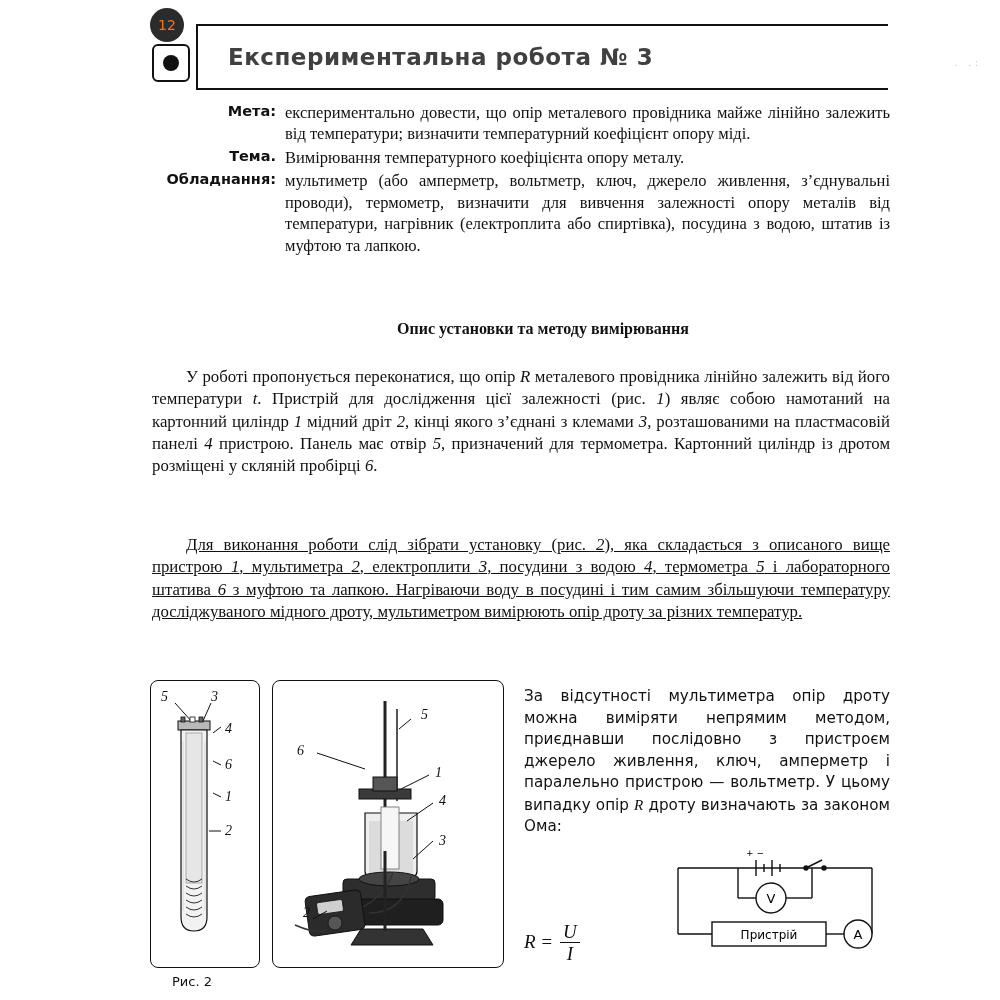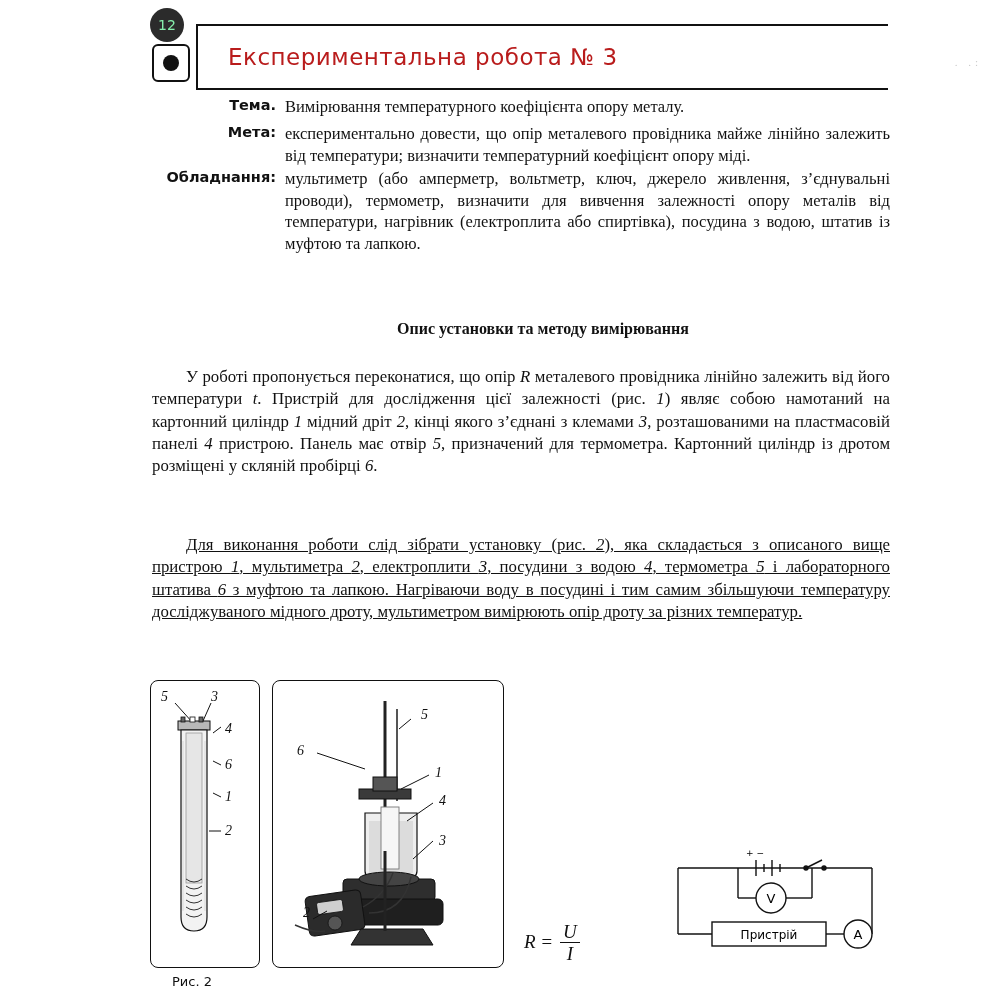--- a/index.html
+++ b/index.html
@@ -21,21 +21,21 @@
     width: 1000px; height: 1000px;
     background: #fff;
   }
   
   .page-num {
     position: absolute;
     left: 150px; top: 8px;
     width: 34px; height: 34px;
     border-radius: 50%;
     background: #2b2b2b;
-    color: #86efac;
+    color: #f97316;
     font-family: "DejaVu Sans", sans-serif;
     font-size: 14px;
     display: flex;
     align-items: center;
     justify-content: center;
     z-index: 5;
   }
   .head-rule-top {
     position: absolute;
     left: 196px; top: 24px;
@@ -67,24 +67,24 @@
   }
   .work-icon .dot {
     width: 16px; height: 16px;
     border-radius: 50%;
     background: #111;
   }
   .work-title {
     position: absolute;
     left: 228px; top: 44px;
     font-family: "DejaVu Sans", sans-serif;
-    font-weight: normal;
+    font-weight: bold;
     font-size: 23px;
     letter-spacing: 0.5px;
-    color: #b91c1c;
+    color: #404040;
   }
   .faint-mark {
     position: absolute;
     right: 18px; top: 56px;
     font-size: 11px;
     color: #c9c9c9;
     letter-spacing: 4px;
   }
 
   
@@ -220,27 +220,27 @@
   <div class="vrule"></div>
   <div class="head-rule-bot"></div>
 
   <div class="work-icon">
     <div class="dot"></div>
   </div>
   <div class="work-title">Експериментальна робота № 3</div>
   <div class="faint-mark">. .:</div>
 
   <div class="info">
+    <div class="info-row" style="margin-top:6px;">
+      <div class="info-label">Мета:</div>
+      <div class="info-value">експериментально довести, що опір металевого провідника майже лінійно залежить від температури; визначити температурний коефіцієнт опору міді.</div>
+    </div>
     <div class="info-row">
       <div class="info-label">Тема.</div>
       <div class="info-value">Вимірювання температурного коефіцієнта опору металу.</div>
-    </div>
-    <div class="info-row" style="margin-top:6px;">
-      <div class="info-label">Мета:</div>
-      <div class="info-value">експериментально довести, що опір металевого провідника майже лінійно залежить від температури; визначити температурний коефіцієнт опору міді.</div>
     </div>
     <div class="info-row" style="">
       <div class="info-label">Обладнання:</div>
       <div class="info-value">мультиметр (або амперметр, вольтметр, ключ, джерело живлення, з’єднувальні проводи), термометр, визначити для вивчення залежності опору металів від температури, нагрівник (електроплита або спиртівка), посудина з водою, штатив із муфтою та лапкою.</div>
     </div>
   </div>
 
   <div class="section-title">Опис установки та методу вимірювання</div>
 
   <div class="para" id="para1">У роботі пропонується переконатися, що опір <span class="it">R</span> металевого провідника лінійно залежить від його температури <span class="it">t</span>. Пристрій для дослідження цієї залежності (рис. <span class="it">1</span>) являє собою намотаний на картонний циліндр <span class="it">1</span> мідний дріт <span class="it">2</span>, кінці якого з’єднані з клемами <span class="it">3</span>, розташованими на пластмасовій панелі <span class="it">4</span> пристрою. Панель має отвір <span class="it">5</span>, призначений для термометра. Картонний циліндр із дротом розміщені у скляній пробірці <span class="it">6</span>.</div>
@@ -327,20 +327,21 @@
     </svg>
     <div class="fig-lbl" style="left:148px; top:26px;">5</div>
     <div class="fig-lbl" style="left:24px; top:62px;">6</div>
     <div class="fig-lbl" style="left:162px; top:84px;">1</div>
     <div class="fig-lbl" style="left:166px; top:112px;">4</div>
     <div class="fig-lbl" style="left:166px; top:152px;">3</div>
     <div class="fig-lbl" style="left:30px; top:224px;">2</div>
   </div>
   <div class="fig-cap" id="cap2">Рис. 2</div>
 
+  <div class="side-text">За відсутності мультиметра опір дроту можна виміряти непрямим методом, приєднавши послідовно з пристроєм джерело живлення, ключ, амперметр і паралельно пристрою — вольтметр. У цьому випадку опір <span class="frm">R</span> дроту визначають за законом Ома:</div>
 
   <div class="formula">
     <span>R</span>
     <span>=</span>
     <span class="frac">
       <span class="num">U</span>
       <span class="den">I</span>
     </span>
   </div>
 

